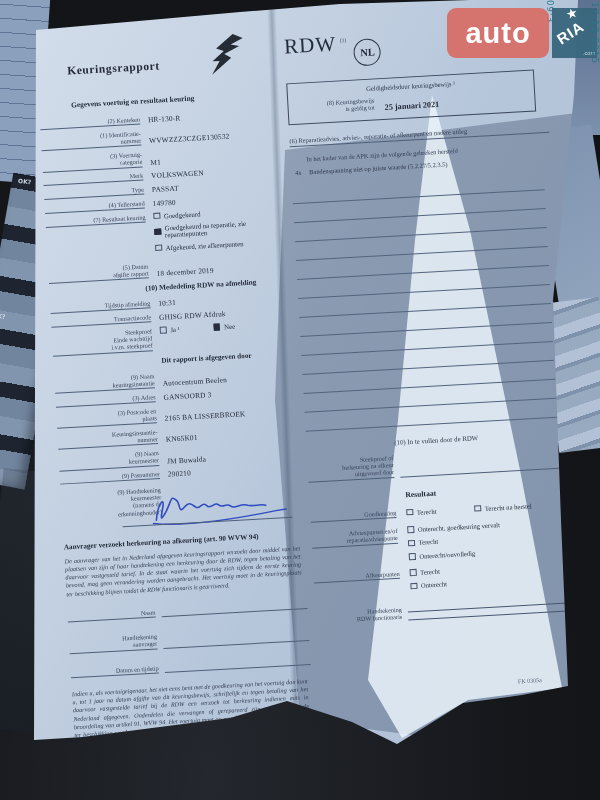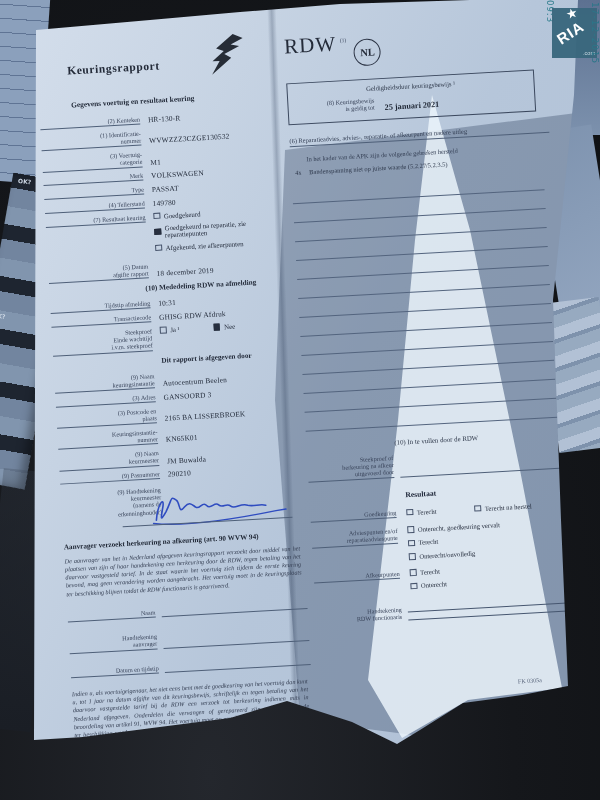--- a/index.html
+++ b/index.html
@@ -459,19 +459,20 @@
               <div></div>
             </div>
         </div>
       </div>
     </div>
   </div>
 
   <div class="ts2">09:3</div>
   <div class="ts1">17-12-2015</div>
   <div class="wm">
+    <div class="wm-auto">auto</div>
     <div class="wm-ria">
       <span class="star">★</span>
       <span class="ria">RIA</span>
       <span class="com">.com</span>
     </div>
   </div>
 </div>
 
 </body></html>

